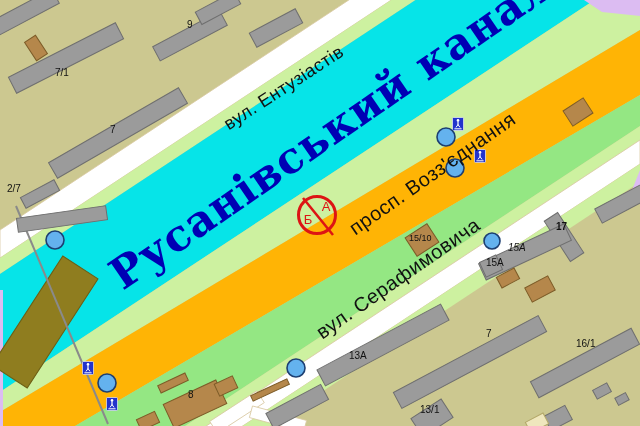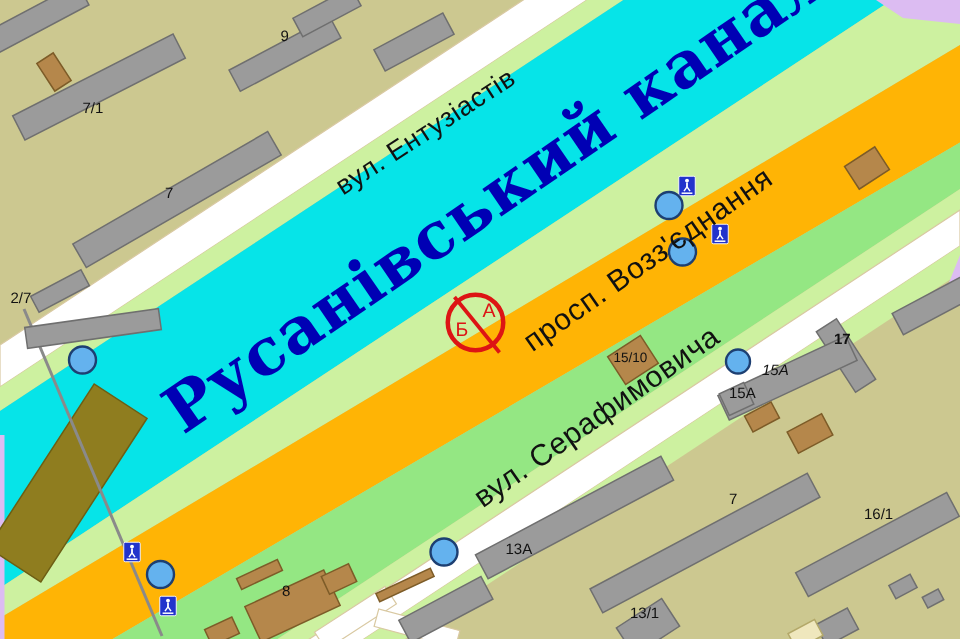--- a/index.html
+++ b/index.html
@@ -124,23 +124,23 @@
 </svg>
 
 <div class="street" style="left:220px;top:117px;transform:rotate(-33deg);font-size:18px;">вул. Ентузіастів</div>
 <div class="canal-name" style="left:100px;top:258px;transform:rotate(-34.5deg);">Русанівський канал</div>
 <div class="street" style="left:345px;top:221px;transform:rotate(-35deg);">просп. Возз'єднання</div>
 <div class="street" style="left:312px;top:325px;transform:rotate(-35deg);">вул. Серафимовича</div>
 
 <span class="lbl" style="left:187px;top:20px;">9</span>
 <span class="lbl" style="left:55px;top:68px;">7/1</span>
 <span class="lbl" style="left:110px;top:125px;">7</span>
-<span class="lbl" style="left:7px;top:195px;">2/7</span>
+<span class="lbl" style="left:7px;top:184px;">2/7</span>
 <span class="lbl" style="left:188px;top:390px;">8</span>
 <span class="lbl" style="left:409px;top:233px;font-size:9px;">15/10</span>
 <span class="lbl" style="left:556px;top:222px;font-weight:bold;">17</span>
 <span class="lbl" style="left:508px;top:243px;font-style:italic;">15А</span>
 <span class="lbl" style="left:486px;top:258px;">15A</span>
 <span class="lbl" style="left:486px;top:329px;">7</span>
 <span class="lbl" style="left:576px;top:339px;">16/1</span>
-<span class="lbl" style="left:337px;top:351px;margin-top:11px;">13А</span>
+<span class="lbl" style="left:349px;top:351px;">13А</span>
 <span class="lbl" style="left:420px;top:405px;">13/1</span>
 </div>
 
 </body></html>

